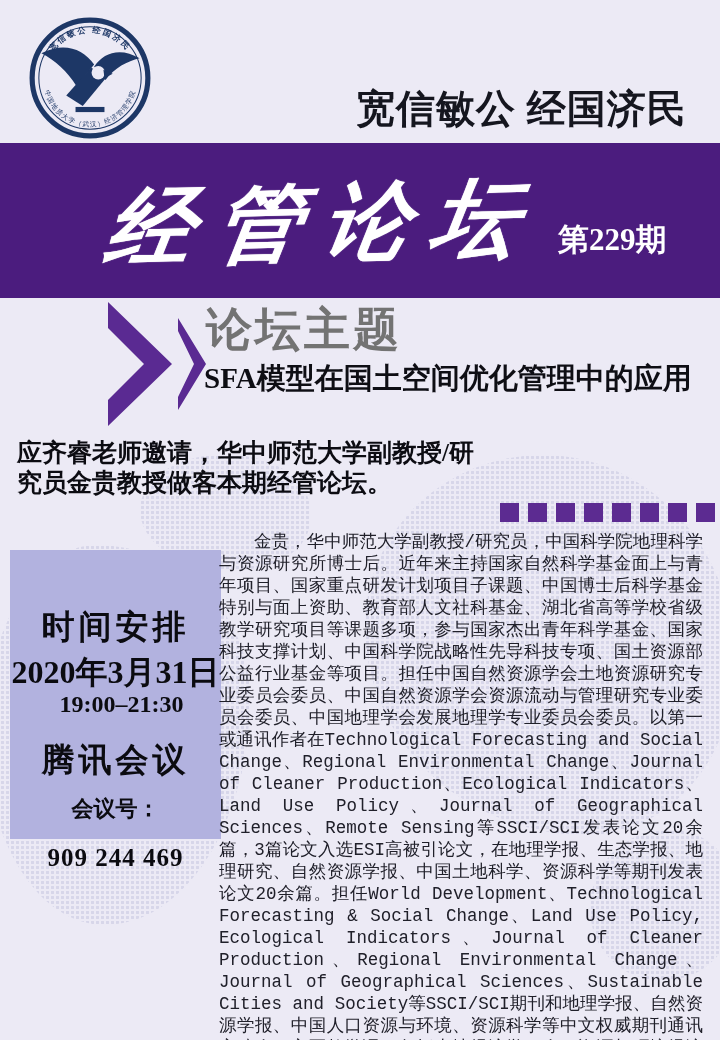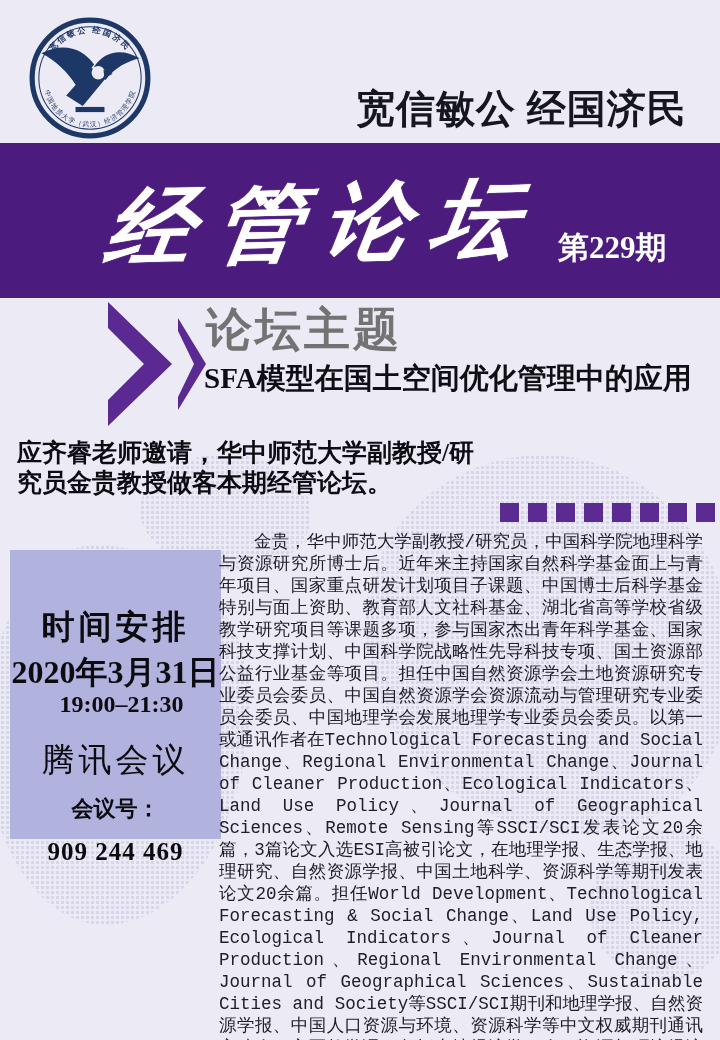--- a/index.html
+++ b/index.html
@@ -25,21 +25,21 @@
   .banner-title{
     left:108px;top:36px;
     font-size:86px;line-height:86px;font-weight:bold;font-style:italic;
     font-family:"DejaVu Serif", serif;
     color:#ffffff;letter-spacing:22px;white-space:nowrap;
     transform:skewX(-10deg) rotate(-1.5deg);
     text-shadow:0 0 1px #fff;
   }
   .banner-issue{
     left:558px;top:76px;
-    font-size:31px;font-weight:bold;color:#ffffff;white-space:nowrap;margin-top:8px;
+    font-size:31px;font-weight:bold;color:#ffffff;white-space:nowrap;
   }
 
   
   .chevron{left:108px;top:302px;width:100px;height:124px;}
   .theme-heading{
     left:206px;top:299px;
     font-size:46px;font-weight:bold;letter-spacing:3px;
     color:#737373;white-space:nowrap;
   }
   .theme-topic{
@@ -75,23 +75,23 @@
   .blob-d{left:590px;top:830px;width:145px;height:150px;border-radius:55% 45% 50% 50%;}
 
   
   .schedule-box{
     left:10px;top:550px;width:211px;height:289px;
     background:#b2b2df;text-align:center;color:#0b0b10;z-index:2;
   }
   .schedule-heading{margin-top:58px;font-size:33px;font-weight:bold;letter-spacing:4px;line-height:38px;}
   .schedule-date{margin-top:11px;font-size:32px;font-weight:bold;line-height:30px;}
   .schedule-time{margin-top:2px;font-size:24px;font-weight:bold;line-height:30px;padding-left:12px;}
-  .schedule-platform{margin-top:20px;font-size:33px;font-weight:normal;letter-spacing:4px;line-height:42px;}
+  .schedule-platform{margin-top:20px;font-size:33px;font-weight:bold;letter-spacing:4px;line-height:42px;}
   .schedule-meeting-label{margin-top:14px;font-size:22px;font-weight:bold;line-height:28px;}
-  .schedule-meeting-id{margin-top:14px;font-size:25px;font-weight:bold;letter-spacing:1px;line-height:30px;}
+  .schedule-meeting-id{margin-top:20px;font-size:25px;font-weight:bold;letter-spacing:1px;line-height:30px;}
 
   
   .bio{
     left:219px;top:531px;width:484px;
     font-size:17.5px;line-height:22px;color:#20202a;
     text-align:justify;text-indent:2em;z-index:2;font-family:Liberation Mono, monospace;
   }
 </style>
 </head>
 <body>

